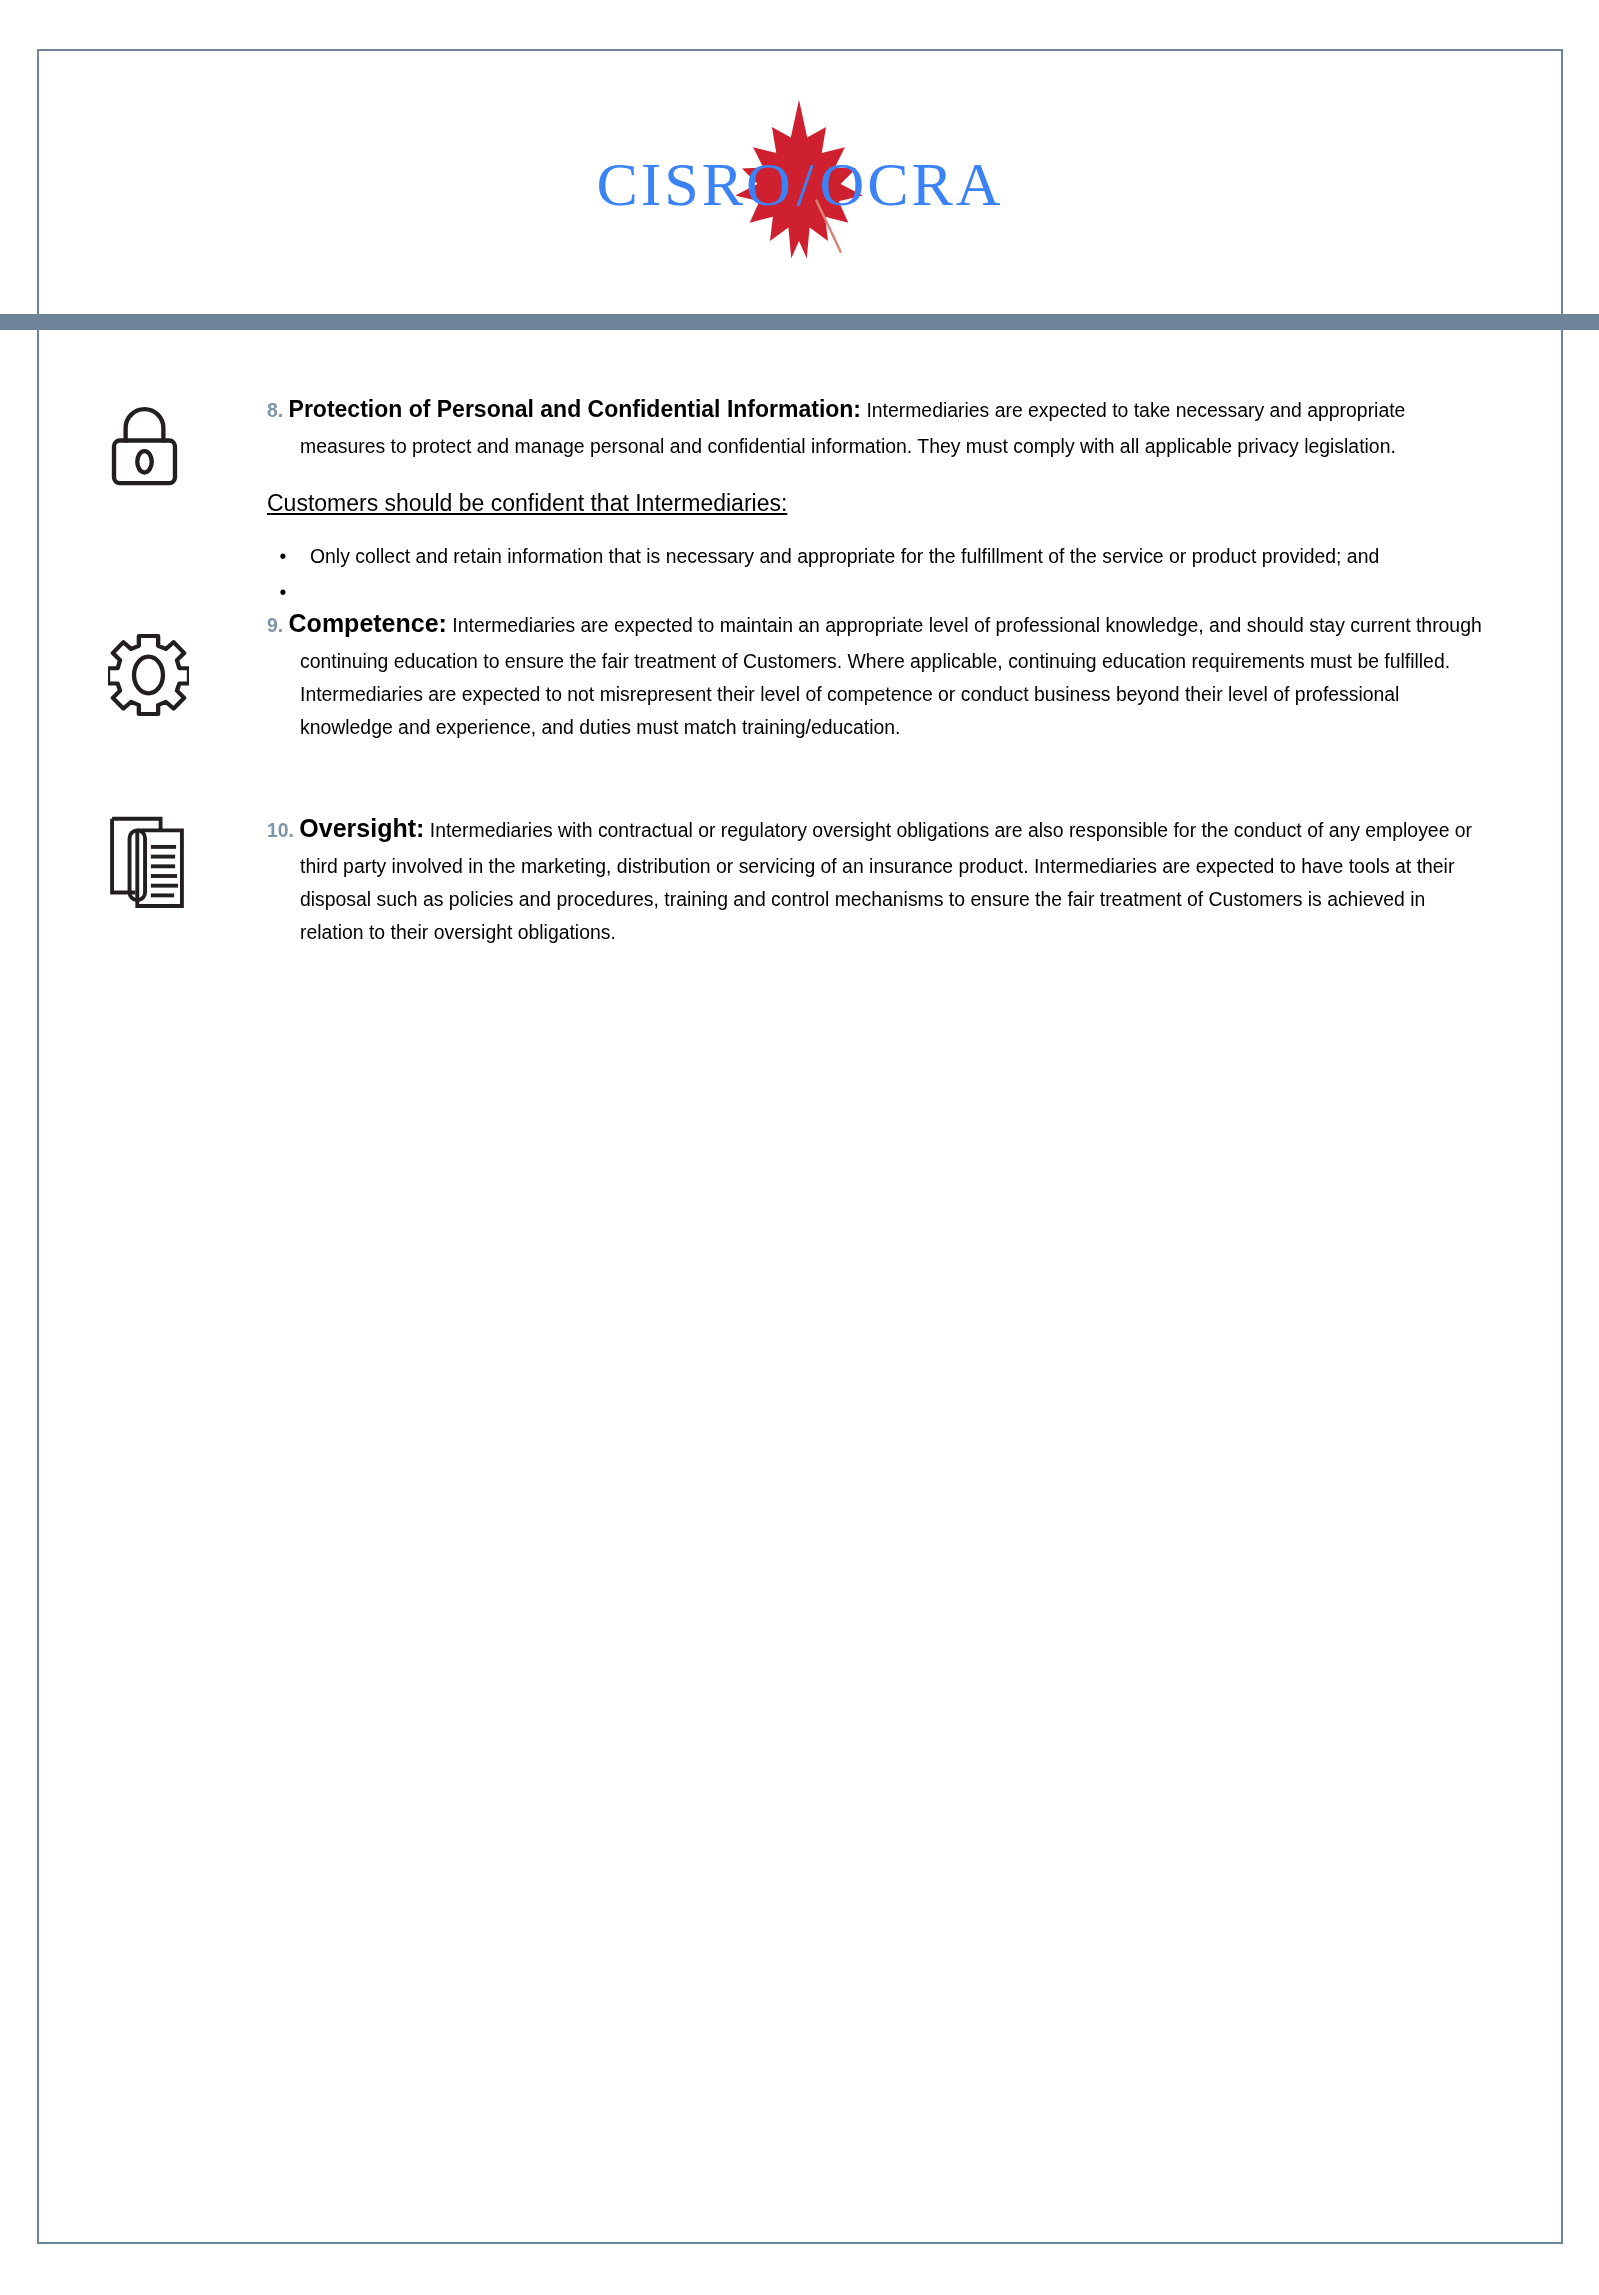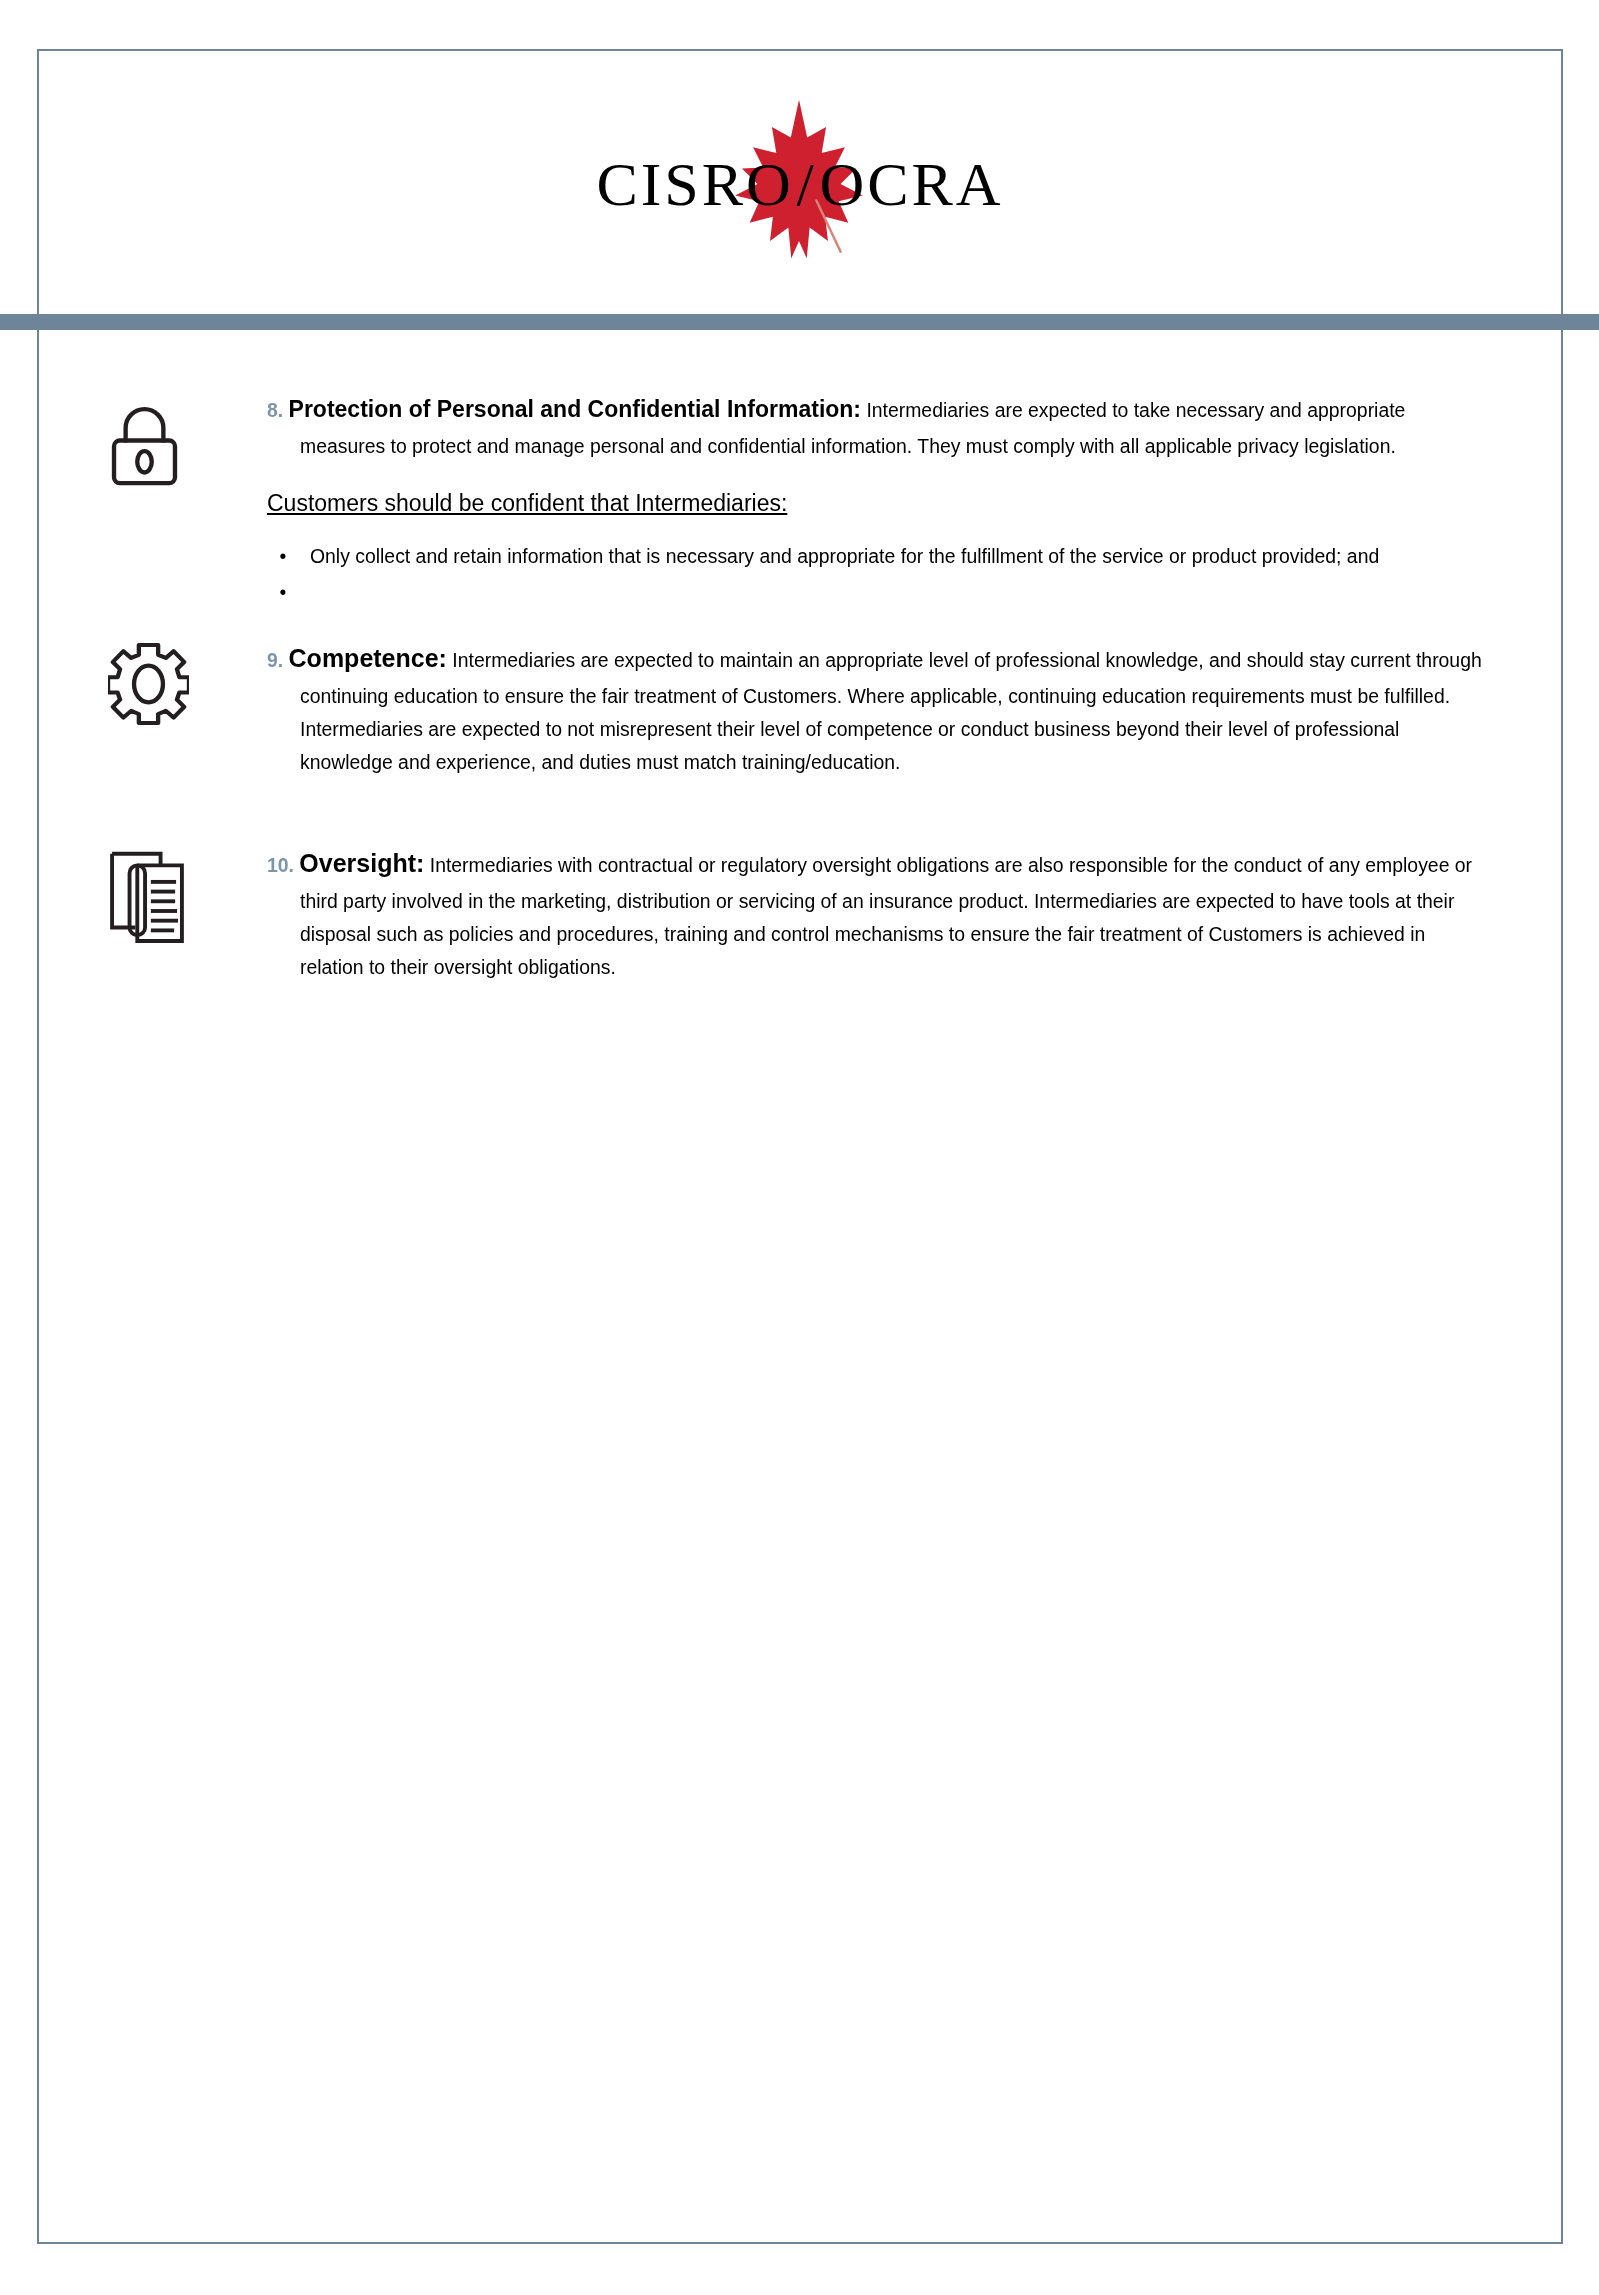--- a/index.html
+++ b/index.html
@@ -54,21 +54,21 @@
   }
   #logo-wordmark {
     position: absolute;
     left: 0;
     top: 57px;
     width: 100%;
     text-align: center;
     font-family: "Liberation Serif", serif;
     font-size: 62px;
     letter-spacing: 2.9px;
-    color: #000000;
+    color: #3b82f6;
     white-space: nowrap;
     line-height: 1;
   }
   #logo-wordmark .slash {
     font-weight: 400;
     padding: 0 2.9px;
     position: relative;
   }
 
   
@@ -159,21 +159,21 @@
   }
   ul.bullets li .bullet-dot {
     position: absolute;
     left: 12.6px;
     top: 0;
     font-size: 19.4px;
     line-height: 1.72;
   }
 
   #section-8 { margin-top: 0px; }
-  #section-9 { margin-top: 61px; }
+  #section-9 { margin-top: 26px; align-items: center; }
   #section-10 { margin-top: 62px; }
 
   #section-8 .icon-box  { width: 73px; height: 90px; margin-top: 5.8px; }
   #section-9 .icon-box  { width: 81px; height: 86px; margin-top: 4.8px; }
   #section-10 .icon-box { width: 78px; height: 97px; margin-top: 3.9px; }
 </style>
 </head>
 <body>
 
 <div id="page-frame">

